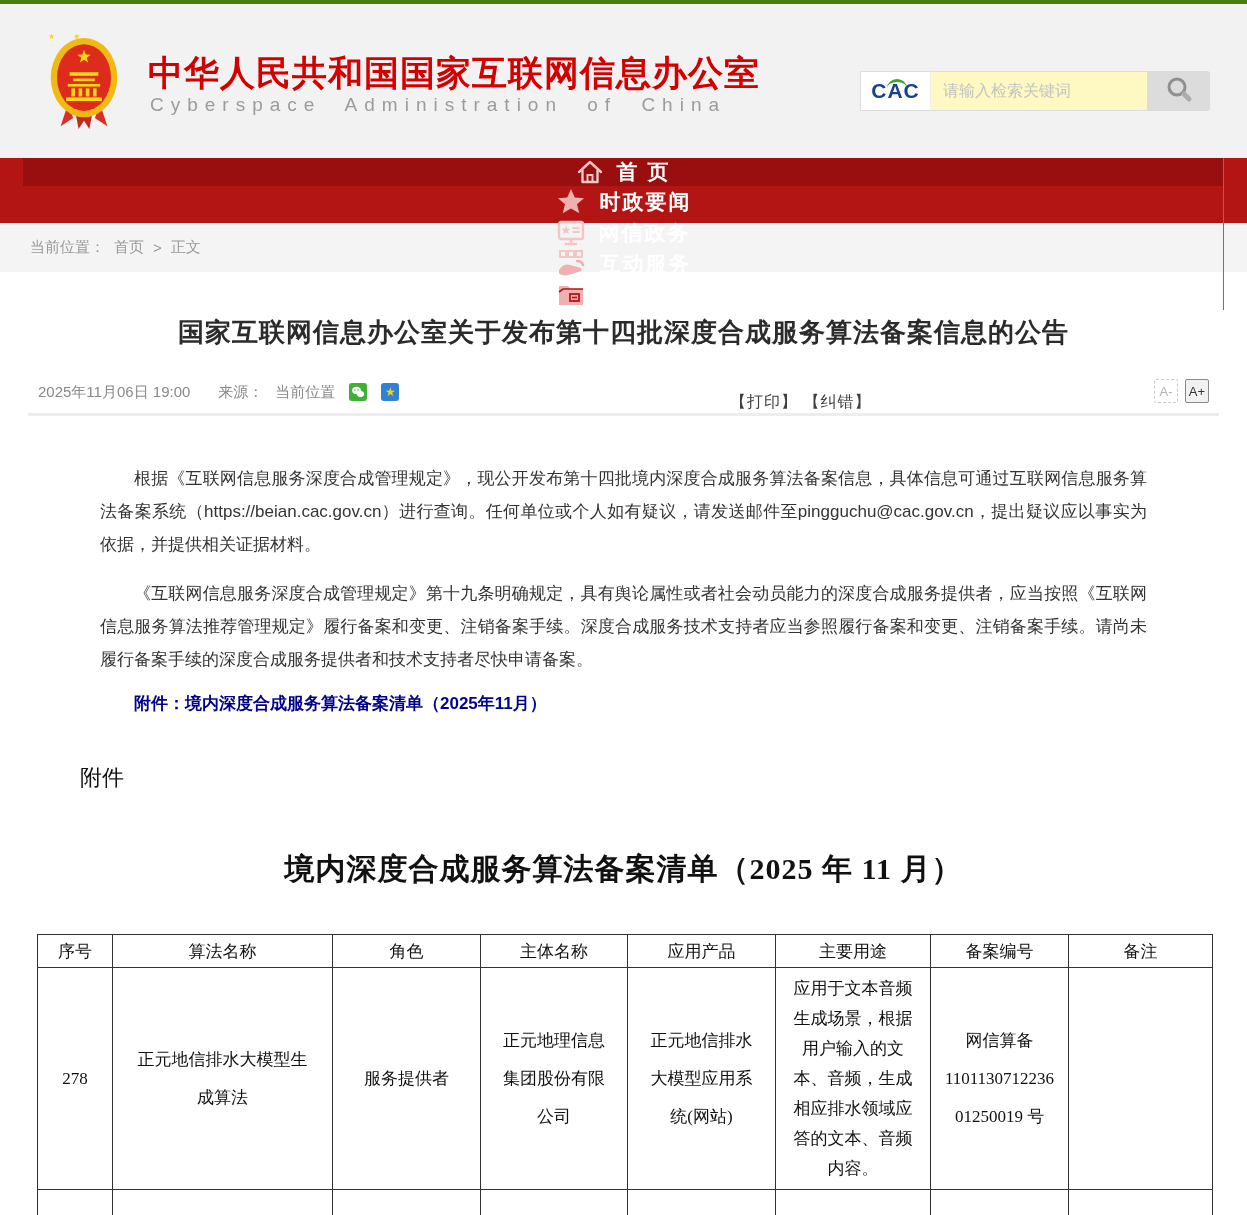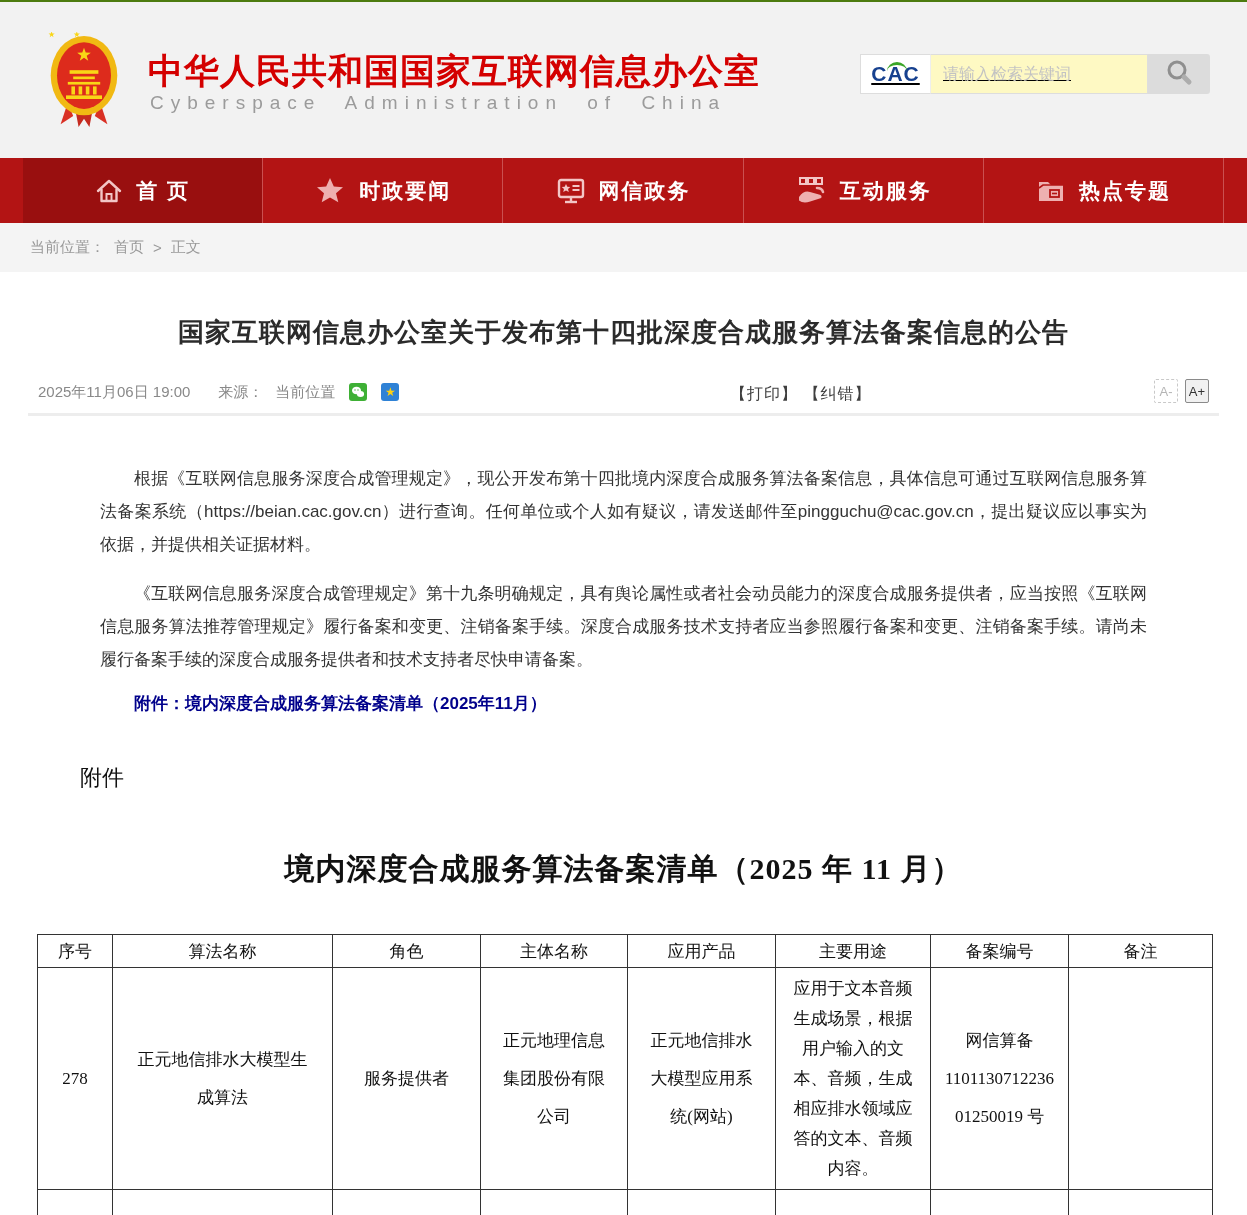--- a/index.html
+++ b/index.html
@@ -9,34 +9,34 @@
     overflow: hidden;
     background: #ffffff;
     font-family: "Liberation Sans", sans-serif;
   }
 
   
   .site-header {
     position: relative;
     height: 158px;
     background: #f2f2f2;
-    border-top: 2px solid #4d7c0f;
+    border-top: 4px solid #4d7c0f;
   }
   .emblem { position: absolute; left: 48px; top: 30px; width: 72px; height: 98px; }
   .site-title {
     position: absolute; left: 148px; top: 46px;
     font-size: 35px; font-weight: bold; color: #d40000; letter-spacing: 1px;
     white-space: nowrap;
   }
   .site-subtitle {
     position: absolute; left: 150px; top: 90px;
     font-size: 19px; color: #9b9b9b; letter-spacing: 7px; word-spacing: 12px;
     white-space: nowrap;
   }
-  .search-bar { position: absolute; left: 860px; top: 52px; display: flex; height: 24px; text-decoration: underline; }
+  .search-bar { position: absolute; left: 860px; top: 67px; display: flex; height: 24px; }
   .search-logo {
     width: 70px; height: 40px; background: #fff;
     border: 1px solid #ddd; border-right: none;
     display: flex; align-items: center; justify-content: center;
     position: relative;
   }
   .search-logo .cac-text {
     font-size: 21px; font-weight: bold; color: #17418f; letter-spacing: 1px;
     font-family: "Liberation Sans", sans-serif;
   }
@@ -53,21 +53,21 @@
     outline: none; background: #fef9c3;
   }
   .search-input::placeholder { color: #c3c3c3; }
   .search-button {
     width: 62px; height: 40px; background: #dcdcdc; border: none;
     display: flex; align-items: center; justify-content: center;
     border-radius: 0 3px 3px 0; cursor: pointer;
   }
 
   
-  .main-nav { height: 65px; background: #b31414; display: flex; padding: 0 23px; }
+  .main-nav { height: 65px; background: #b31414; display: flex; padding: 0 23px; flex-direction: column; }
   .nav-item {
     flex: 1; display: flex; align-items: center; justify-content: center; gap: 13px;
     color: #fff; font-size: 21px; font-weight: bold; letter-spacing: 2px;
     border-right: 1px solid #ca5050; cursor: pointer; text-decoration: none;
   }
   .nav-item.active { background: #990f0f; }
   .nav-icon { display: flex; align-items: center; }
 
   
   .breadcrumb {
@@ -81,21 +81,21 @@
   .article-title {
     margin-top: 43px; text-align: center;
     font-size: 26px; font-weight: bold; color: #2b2b2b; letter-spacing: 1px;
   }
   .meta-row { position: relative; margin: 33px 28px 0; height: 24px; font-size: 15px; color: #898989; }
   .meta-left { display: flex; align-items: flex-start; gap: 12px; margin-left: 10px; }
   .meta-left .src-label { margin-left: 16px; }
   .share-icon { width: 18px; height: 18px; border-radius: 3px; display: inline-flex; align-items: center; justify-content: center; cursor: pointer; margin-left: 2px; }
   .wechat { background: #3eb035; }
   .qzone { background: #2f82d6; font-size: 12px; color: #ffd012; line-height: 1; }
-  .meta-print { position: absolute; left: 702px; top: 1px; color: #3f3f3f; font-size: 16px; letter-spacing: 1px; }
+  .meta-print { position: absolute; left: 702px; top: 9px; color: #3f3f3f; font-size: 16px; letter-spacing: 1px; }
   .meta-print span { cursor: pointer; }
   .meta-size { position: absolute; right: 10px; top: -4px; display: flex; gap: 7px; }
   .btn-a {
     width: 24px; height: 24px; font-size: 13px; line-height: 1;
     display: flex; align-items: center; justify-content: center; cursor: pointer;
     border-radius: 2px;
   }
   .btn-a.smaller { border: 1px dashed #c9c9c9; color: #b5b5b5; background: #fff; }
   .btn-a.larger { border: 1px solid #8a8a8a; color: #333; background: #f1f1f1; }
   .divider { margin: 6px 28px 0; height: 3px; background: #ededed; }

